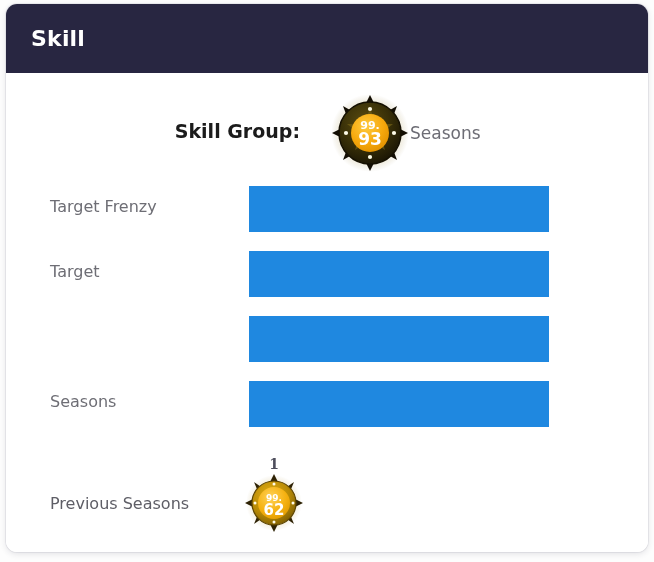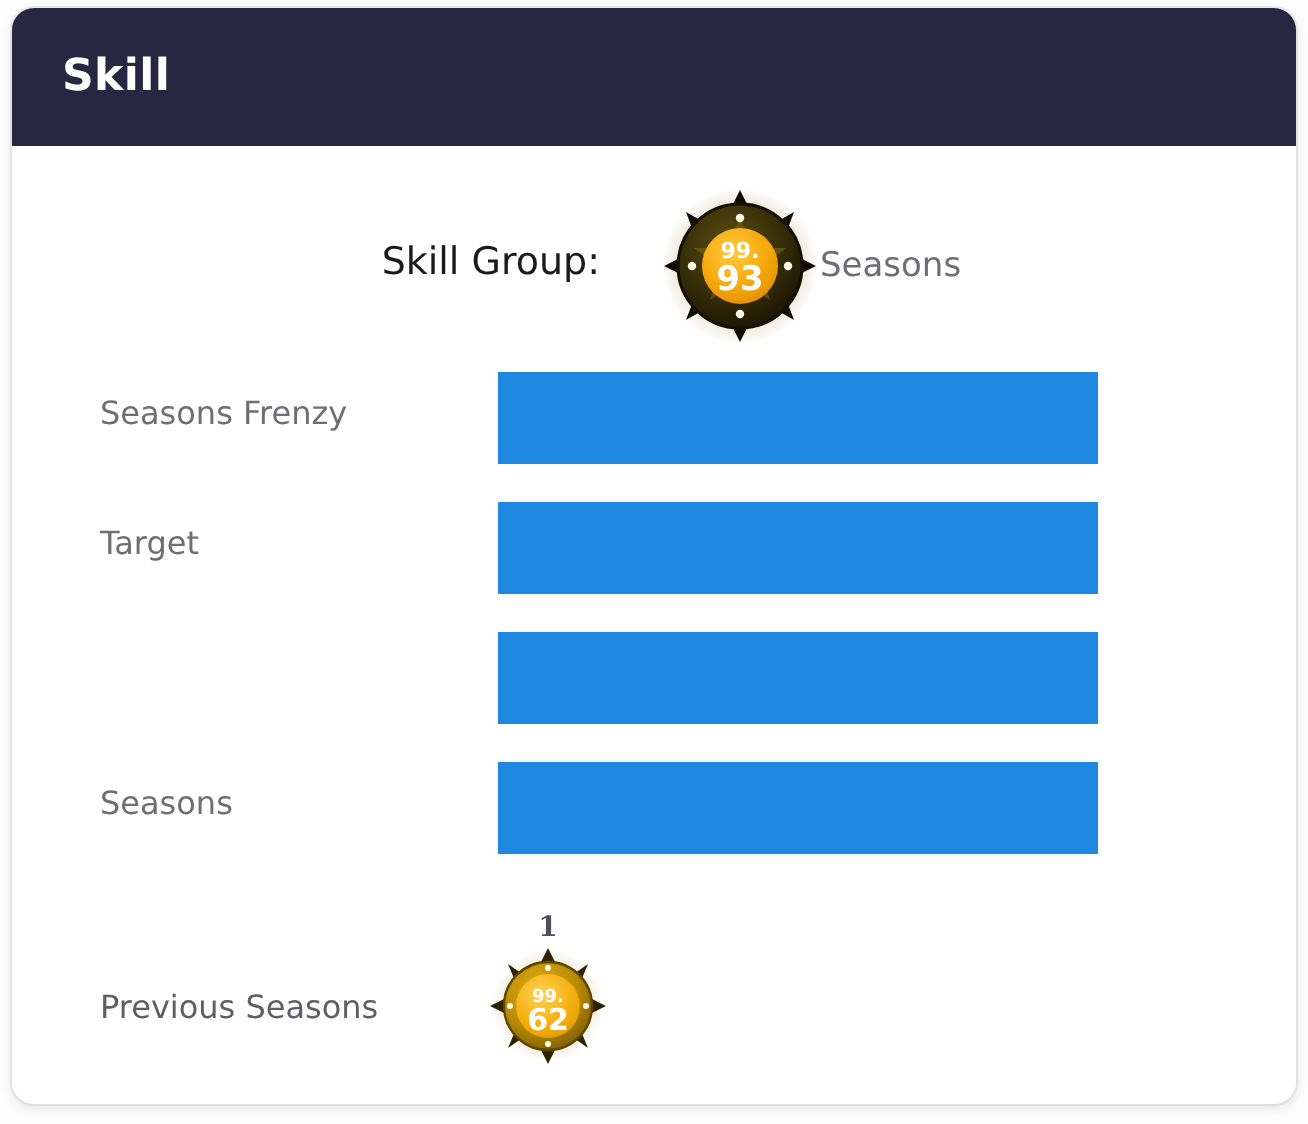--- a/index.html
+++ b/index.html
@@ -68,21 +68,21 @@
     height: 80px;
   }
 
   .skillgroup-label {
     position: absolute;
     left: 44px;
     top: 27px;
     width: 250px;
     text-align: right;
     font-size: 19px;
-    font-weight: 400;
+    font-weight: 700;
     color: #1b1b1b;
   }
 
   .skillgroup-badge-wrap {
     position: absolute;
     left: 318px;
     top: 0px;
     width: 92px;
     height: 80px;
   }
@@ -231,21 +231,21 @@
             <text class="badge-top" x="46" y="36" text-anchor="middle" font-family="DejaVu Sans, sans-serif" font-size="11" font-weight="bold" fill="#ffffff">99.</text>
             <text class="badge-bottom" x="46" y="52" text-anchor="middle" font-family="DejaVu Sans, sans-serif" font-size="17" font-weight="bold" fill="#ffffff">93</text>
           </svg>
         </div>
 
         <span class="skillgroup-rank">Seasons</span>
       </div>
 
       <div id="bars">
           <div class="bar-row" style="top: 113px;">
-            <span class="bar-label">Seasons Frenzy</span>
+            <span class="bar-label">Target Frenzy</span>
             <div class="bar-track">
               <div class="bar-fill" style="width: 100%; background: rgb(31, 136, 224);"></div>
             </div>
           </div>
           <div class="bar-row" style="top: 178px;">
             <span class="bar-label">Target</span>
             <div class="bar-track">
               <div class="bar-fill" style="width: 100%; background: rgb(31, 136, 224);"></div>
             </div>
           </div>

